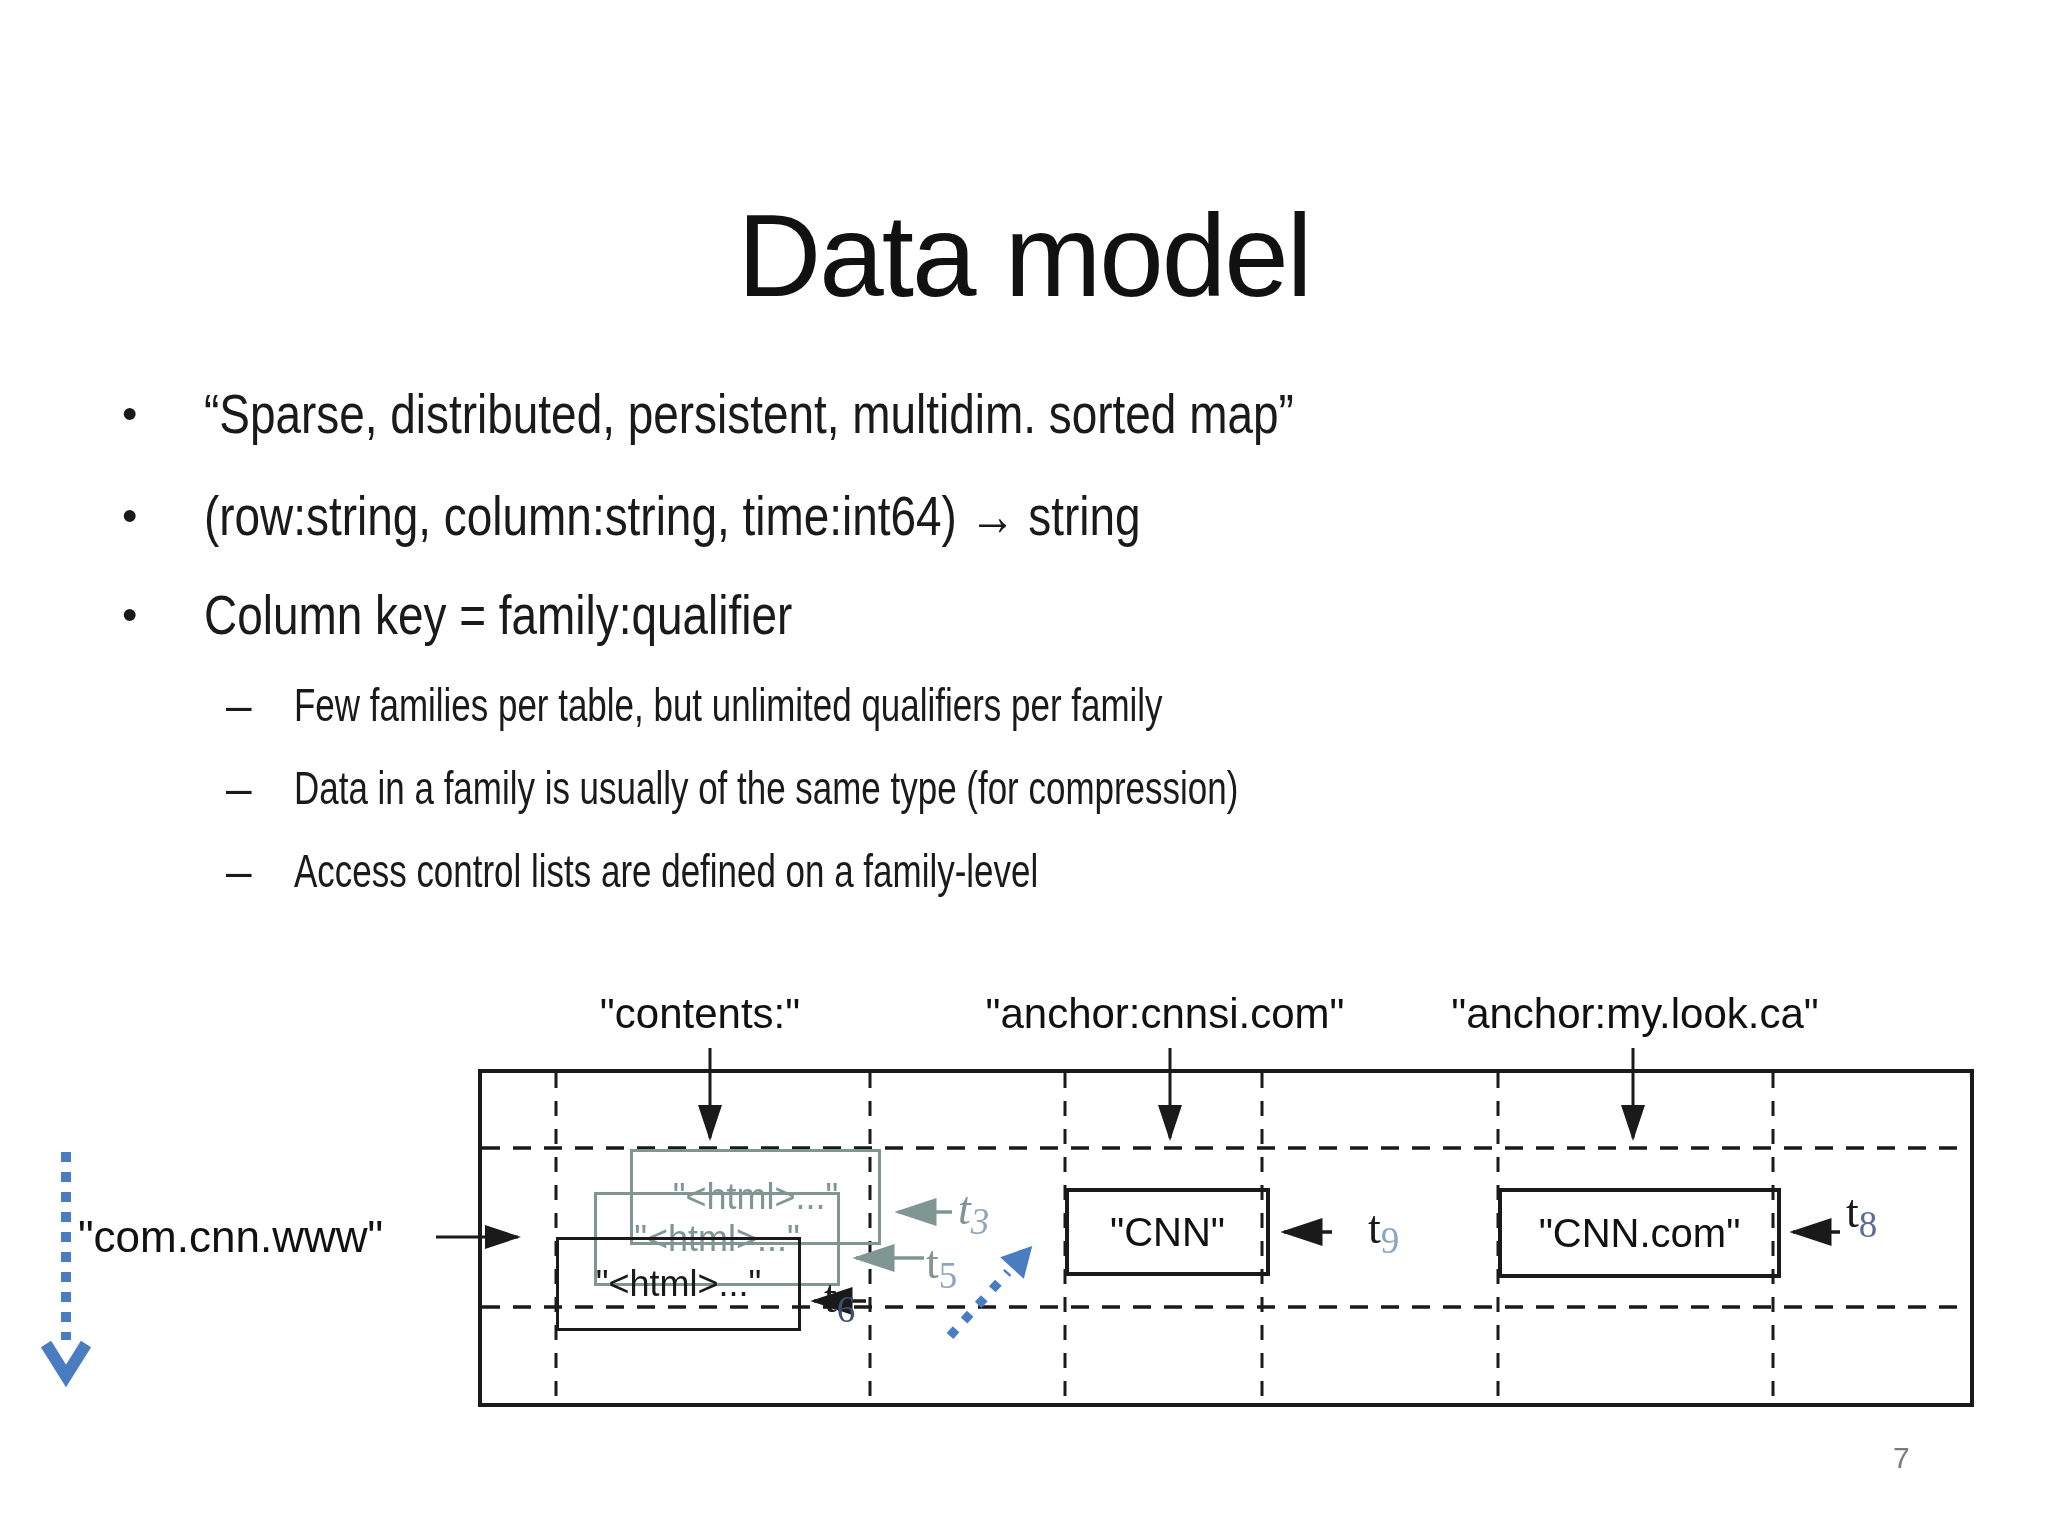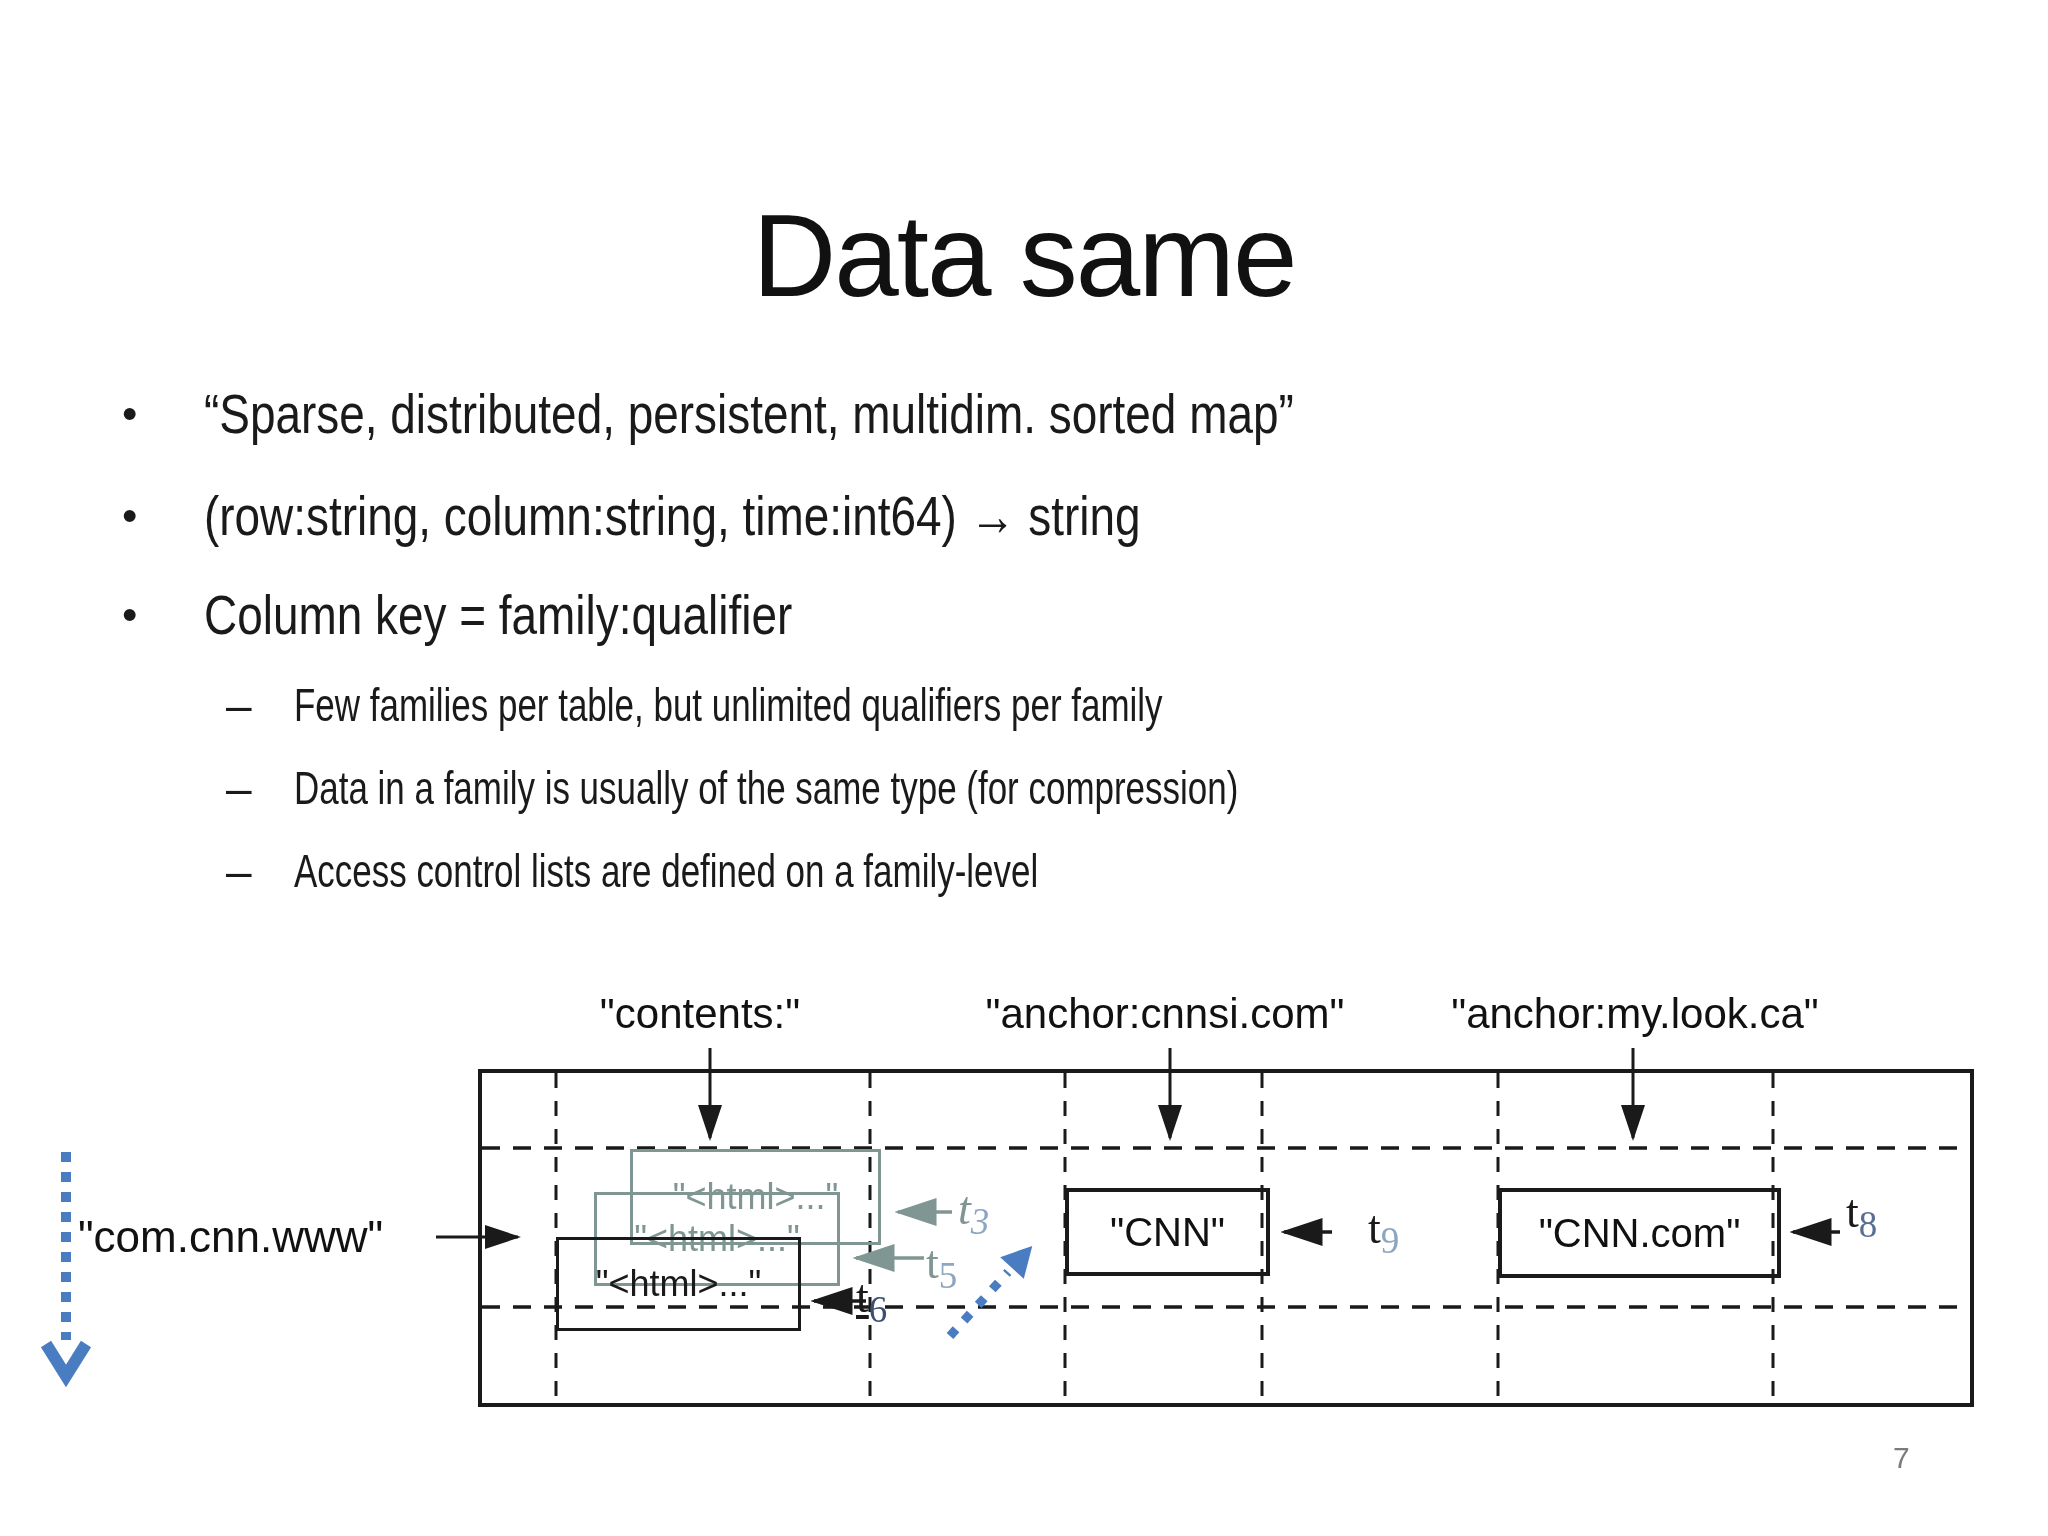--- a/index.html
+++ b/index.html
@@ -51,21 +51,21 @@
   .t-sub-navy sub { color:#3d4f6e; }
   .t-sub-slate sub { color:#5a6e94; }
 
   .pageno { position:absolute; left:1893px; top:1441px; font-size:30px; color:#7b7b7b; }
 
   svg.overlay { position:absolute; left:0; top:0; width:2048px; height:1536px; pointer-events:none; }
 </style>
 </head>
 <body>
 
-<h1 class="title">Data same</h1>
+<h1 class="title">Data model</h1>
 
 <div class="b" style="top:378px">
   <span class="mk">•</span>
   <span class="tx">“Sparse, distributed, persistent, multidim. sorted map”</span>
 </div>
 <div class="b" style="top:480px">
   <span class="mk">•</span>
   <span class="tx">(row:string, column:string, time:int64) → string</span>
 </div>
 <div class="b" style="top:579px">
@@ -162,21 +162,21 @@
 <div class="cellbox" style="left:1498px; top:1188px; width:275px; height:82px;">
   <span>"CNN.com"</span>
 </div>
 
 <span class="tlab t-old" style="left:958px; top:1186px;font-style:italic;">
   <span>t</span><sub>3</sub>
 </span>
 <span class="tlab t-old" style="left:926px; top:1240px;">
   <span>t</span><sub>5</sub>
 </span>
-<span class="tlab t-new t-sub-navy" style="left:856px; top:1274px;text-decoration:underline;">
+<span class="tlab t-new t-sub-navy" style="left:824px; top:1274px;">
   <span>t</span><sub>6</sub>
 </span>
 <span class="tlab t-new t-sub-blue" style="left:1368px; top:1205px;">
   <span>t</span><sub>9</sub>
 </span>
 <span class="tlab t-new t-sub-slate" style="left:1846px; top:1189px;">
   <span>t</span><sub>8</sub>
 </span>
 
 <div class="pageno">7</div>

